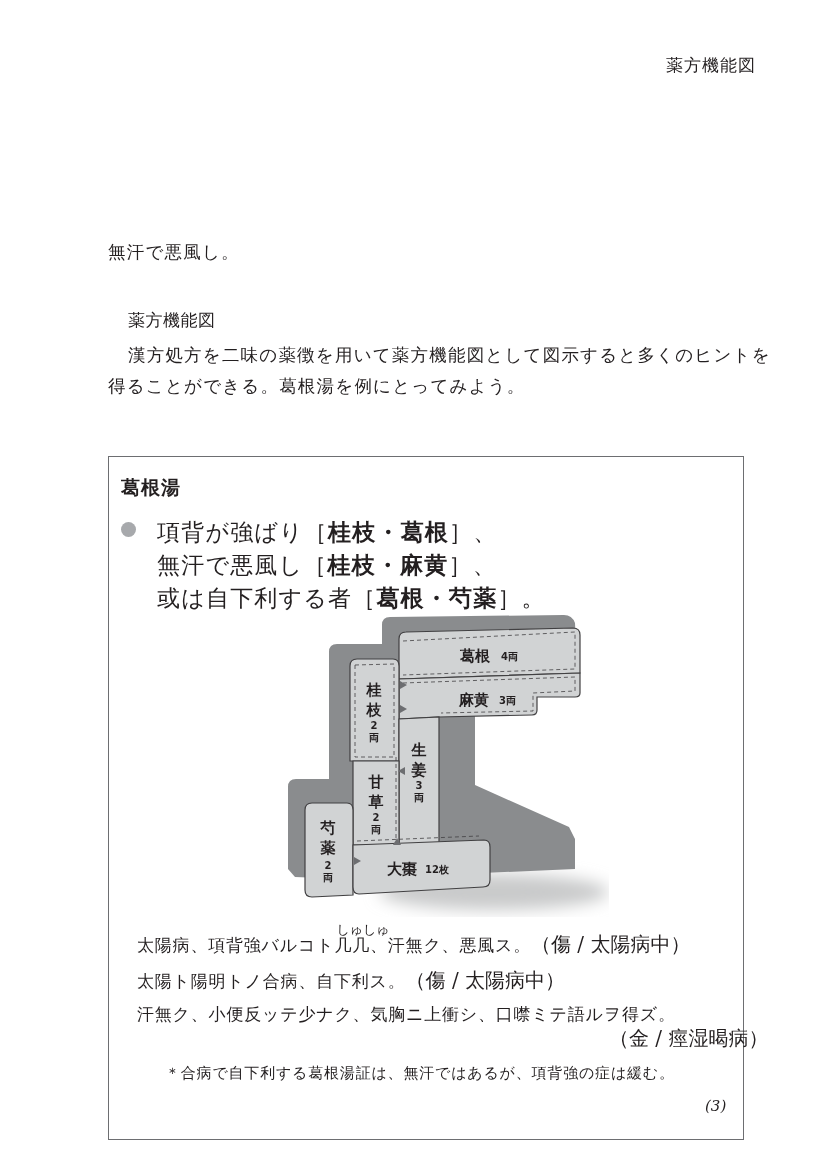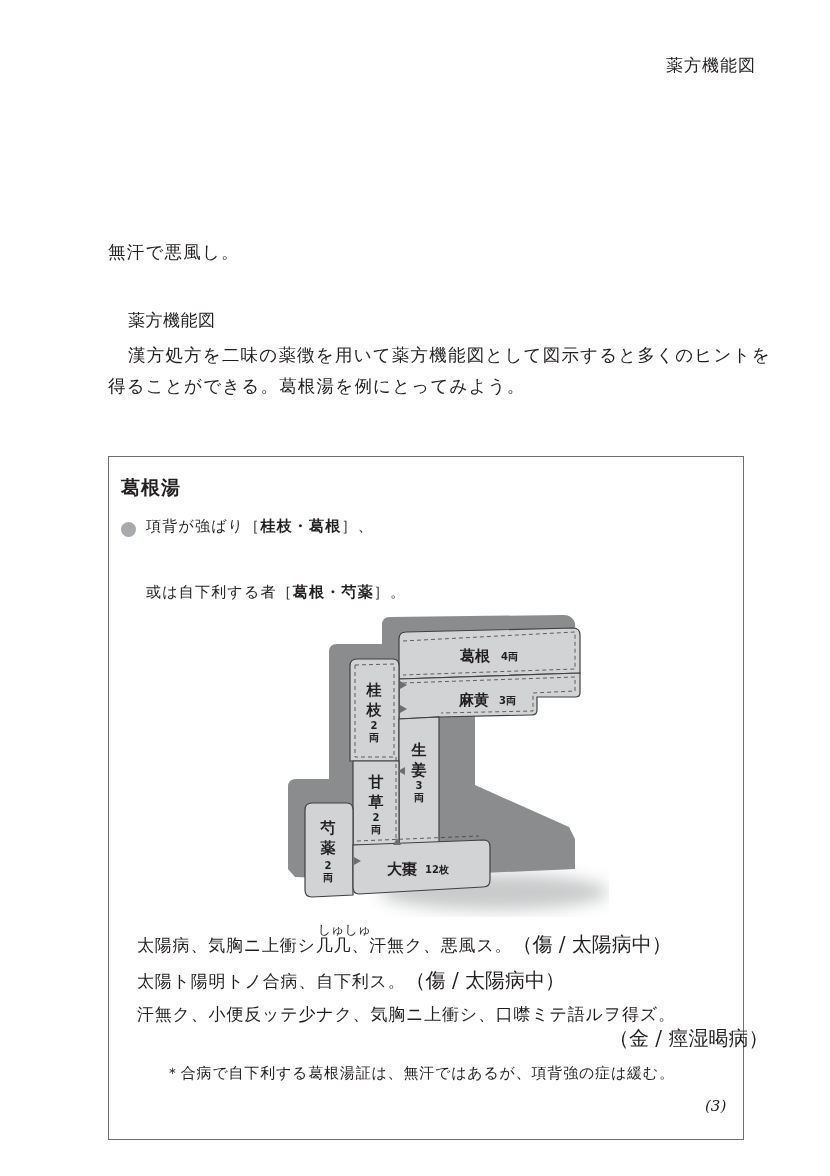--- a/index.html
+++ b/index.html
@@ -7,21 +7,21 @@
          font-family: "DejaVu Serif", "Liberation Serif", serif; color: #231f20; }
   .running-head { position: absolute; left: 666px; top: 54px; font-size: 17px; letter-spacing: 1px; }
   .p { position: absolute; font-size: 17.5px; letter-spacing: 1.2px; white-space: nowrap; }
   .heading { position: absolute; left: 128px; top: 309px; font-family: "DejaVu Sans", "Liberation Sans", sans-serif;
              font-weight: normal; font-size: 17px; letter-spacing: 0.5px; }
   .box { position: absolute; left: 108px; top: 408px; width: 636px; height: 684px;
          border: 1px solid #6d6e71; box-sizing: border-box; margin-top: 48px; }
   .box-title { position: absolute; left: 12px; top: 18px; font-family: "DejaVu Sans", "Liberation Sans", sans-serif;
                font-weight: bold; font-size: 19px; letter-spacing: 1px; }
   .bullet { position: absolute; left: 12px; top: 65px; width: 15px; height: 15px; border-radius: 50%; background: #a7a9ac; }
-  .bline { position: absolute; left: 37px; font-size: 15px; letter-spacing: 1.2px; white-space: nowrap; }
+  .bline { position: absolute; left: 48px; font-size: 23px; letter-spacing: 1.2px; white-space: nowrap; }
   .bold { font-family: "DejaVu Sans", "Liberation Sans", sans-serif; font-weight: bold; }
   .diagram { position: absolute; left: 170px; top: 150px; }
   .quote { position: absolute; left: 28px; font-size: 17px; letter-spacing: 0.8px; white-space: nowrap; }
   .src { font-size: 20px; letter-spacing: 0; }
   .ruby-wrap { position: relative; display: inline-block; }
   .ruby-rt { position: absolute; left: 2px; top: -13px; font-size: 13px; letter-spacing: 0; white-space: nowrap; }
   .note { position: absolute; left: 56px; top: 607px; font-size: 15px; letter-spacing: 0.8px; white-space: nowrap; }
   .folio { position: absolute; left: 705px; top: 1097px; font-size: 15px; font-style: italic; }
 </style>
 </head>
@@ -35,20 +35,23 @@
 
 <div class="p" style="left:128px; top:343px;">漢方処方を二味の薬徴を用いて薬方機能図として図示すると多くのヒントを</div>
 <div class="p" style="left:108px; top:374px;">得ることができる。葛根湯を例にとってみよう。</div>
 
 <div class="box">
   <div class="box-title">葛根湯</div>
 
   <div class="bullet"></div>
   <div class="bline" style="top:60px;">
     <span>項背が強ばり［</span><span class="bold">桂枝・葛根</span><span>］、</span>
+  </div>
+  <div class="bline" style="top:93px;">
+    <span>無汗で悪風し［</span><span class="bold">桂枝・麻黄</span><span>］、</span>
   </div>
   <div class="bline" style="top:126px;">
     <span>或は自下利する者［</span><span class="bold">葛根・芍薬</span><span>］。</span>
   </div>
 
   <svg class="diagram" width="330" height="310" viewBox="0 0 330 310" font-family="DejaVu Sans, Liberation Sans, sans-serif">
     <defs>
       <filter id="blur" x="-20%" y="-50%" width="140%" height="200%">
           <feGaussianBlur stdDeviation="8"></feGaussianBlur>
         </filter>
@@ -122,21 +125,21 @@
         <text x="49" y="246" font-size="15">薬</text>
         <text x="49" y="262" font-size="10">2</text>
         <text x="49" y="274" font-size="10">両</text>
       </g>
       <text x="108" y="267" font-size="15">大棗</text>
       <text x="146" y="266" font-size="10">12枚</text>
     </g>
   </svg>
 
   <div class="quote" style="top:474px;">
-    <span>太陽病、気胸ニ上衝シ</span><span class="ruby-wrap"><span class="ruby-rt">しゅしゅ</span><span>几几</span></span><span>、汗無ク、悪風ス。</span><span class="src">（傷 / 太陽病中）</span>
+    <span>太陽病、項背強バルコト</span><span class="ruby-wrap"><span class="ruby-rt">しゅしゅ</span><span>几几</span></span><span>、汗無ク、悪風ス。</span><span class="src">（傷 / 太陽病中）</span>
   </div>
   <div class="quote" style="top:510px;">
     <span>太陽ト陽明トノ合病、自下利ス。</span><span class="src">（傷 / 太陽病中）</span>
   </div>
   <div class="quote" style="top:546px;">
     <span>汗無ク、小便反ッテ少ナク、気胸ニ上衝シ、口噤ミテ語ルヲ得ズ。</span>
   </div>
   <div class="quote src" style="top:568px; left:500px;">（金 / 痙湿暍病）</div>
 
   <div class="note">＊合病で自下利する葛根湯証は、無汗ではあるが、項背強の症は緩む。</div>

